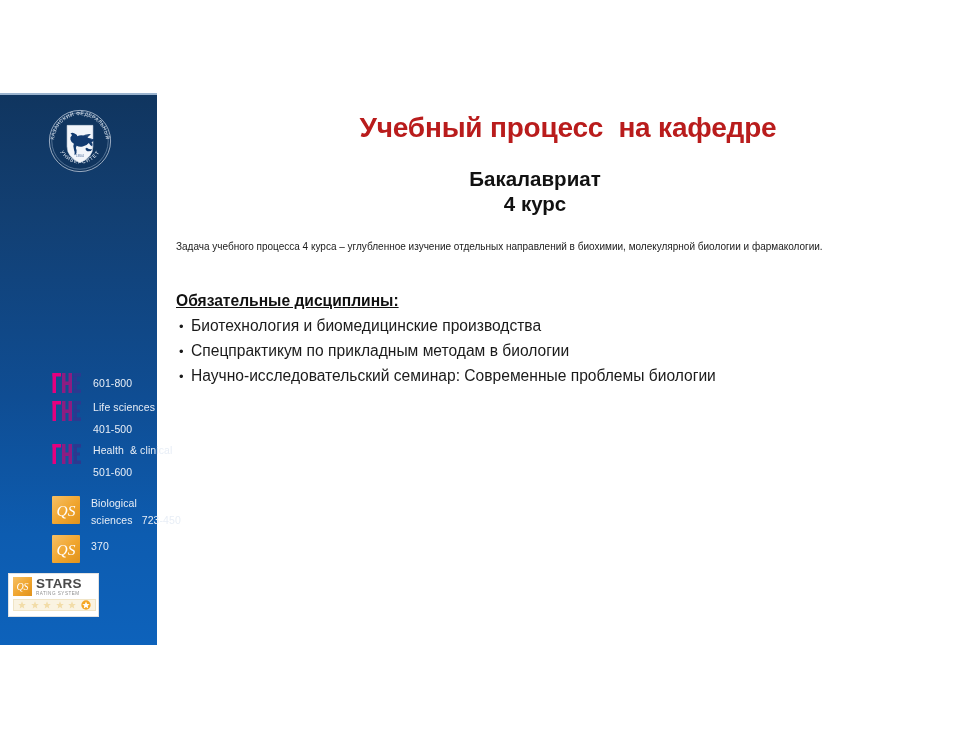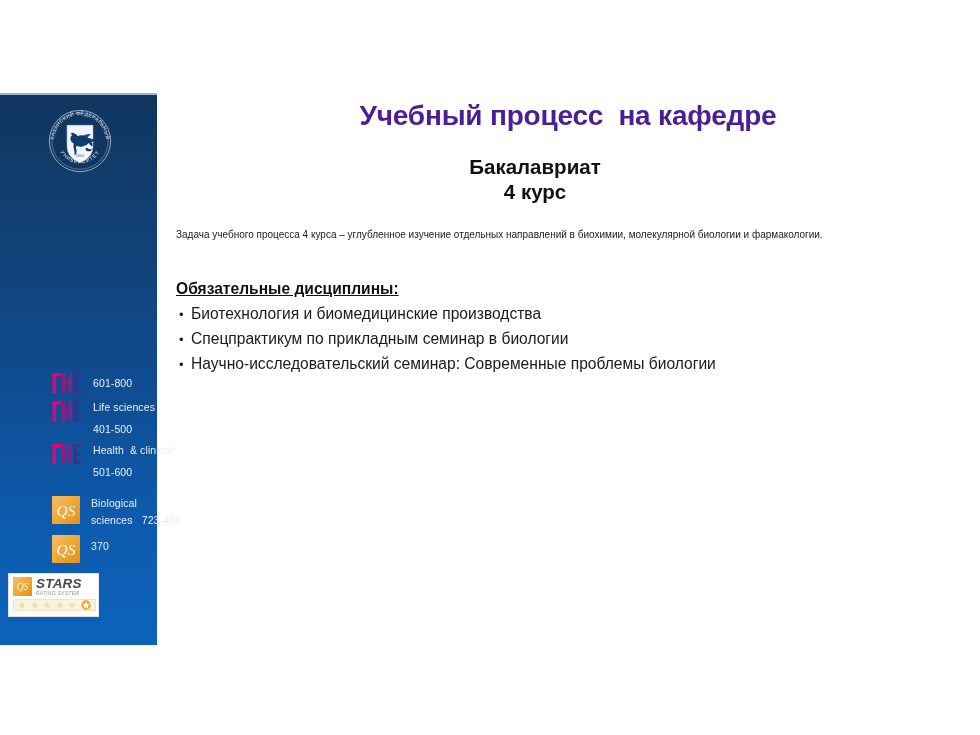--- a/index.html
+++ b/index.html
@@ -104,21 +104,20 @@
     align-items: center;
   }
   #qs-stars-mark {
     width: 19px; height: 19px;
     flex: none;
     display: block;
   }
   #qs-stars-words {
     margin-left: 4px;
     line-height: 1;
-    font-style: italic;
   }
   #qs-stars-title {
     font-size: 13.5px;
     font-weight: bold;
     color: #4a4a4a;
     letter-spacing: .2px;
     display: block;
   }
   #qs-stars-sub {
     font-size: 4.6px;
@@ -145,23 +144,23 @@
     position: absolute;
     left: 176px;
     top: 100px;
     width: 780px;
   }
 
   #title {
     text-align: center;
     font-size: 28px;
     font-weight: bold;
-    color: #4c1d95;
+    color: #b91c1c;
     letter-spacing: -0.2px;
-    margin: 0;
+    margin: 12px;
     padding: 0 0 0 4px;
     white-space: pre;
   }
   #subtitle {
     text-align: center;
     margin-top: 22px;
     padding-right: 62px;
   }
   .subtitle-line {
     font-size: 20.5px;
@@ -376,21 +375,21 @@
 
     <div id="list-block">
       <span id="list-heading">Обязательные дисциплины:</span>
 
       <div class="bullet-item">
         <span class="bullet-dot">•</span>
         <span>Биотехнология и биомедицинские производства</span>
       </div>
       <div class="bullet-item">
         <span class="bullet-dot">•</span>
-        <span>Спецпрактикум по прикладным семинар в биологии</span>
+        <span>Спецпрактикум по прикладным методам в биологии</span>
       </div>
       <div class="bullet-item">
         <span class="bullet-dot">•</span>
         <span>Научно-исследовательский семинар: Современные проблемы биологии</span>
       </div>
     </div>
 
   </div>
 </div>
 

